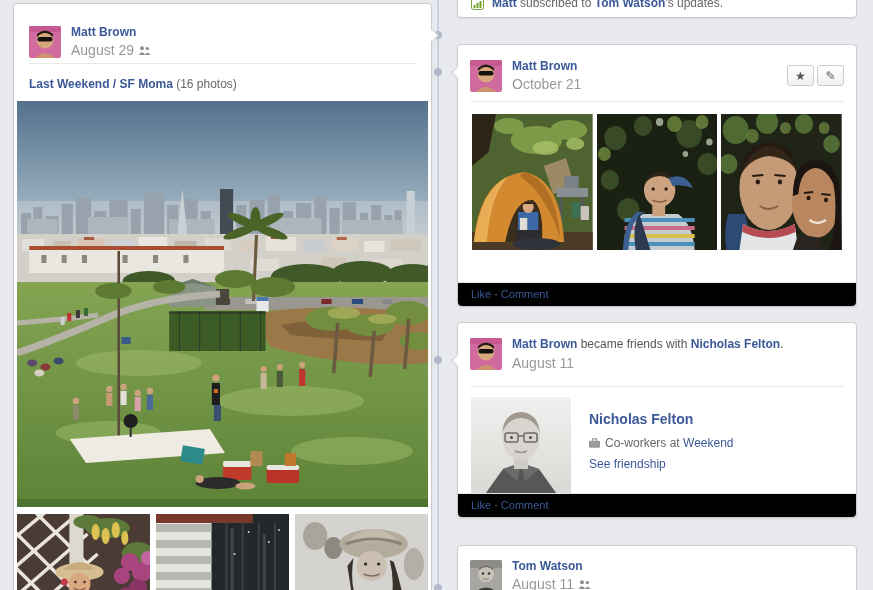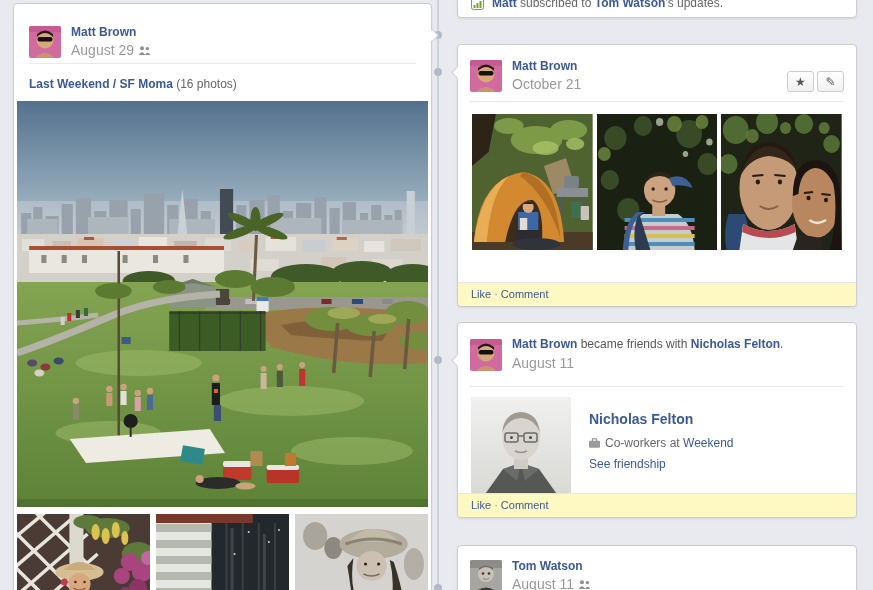--- a/index.html
+++ b/index.html
@@ -15,34 +15,34 @@
 
   .card {
     position:absolute; background:#fff;
     border:1px solid #ccc; border-radius:4px;
     box-shadow:0 1px 2px rgba(0,0,0,0.08);
   }
   .notch { position:absolute; width:9px; height:9px; background:#fff; transform:rotate(45deg); }
   .notch-right { right:-5.5px; border-top:1px solid #ccc; border-right:1px solid #ccc; }
   .notch-left  { left:-5.5px;  border-bottom:1px solid #ccc; border-left:1px solid #ccc; }
 
-  .hdr { display:flex; gap:10px; align-items:flex-end; }
+  .hdr { display:flex; gap:10px; align-items:center; }
   .avatar { width:32px; height:32px; border-radius:2px; overflow:hidden; flex:none; cursor:pointer; }
   .avatar svg { display:block; }
   .name { color:#3b5998; font-weight:bold; font-size:12px; cursor:pointer; }
   .dateline { display:flex; align-items:center; gap:4px; margin-top:3px; color:#999; font-size:14px; }
   .divider { border-top:1px solid #e9e9e9; }
   .blue-bold { color:#3b5998; font-weight:bold; cursor:pointer; }
   .blue-link { color:#3b5998; cursor:pointer; }
   .muted { color:#666; font-weight:normal; }
   .post-title { font-size:12px; }
 
   .footer-bar {
     position:absolute; left:0; right:0; bottom:0;
-    background:#fef9c3; border-top:1px solid #e4e5ea;
+    background:#000000; border-top:1px solid #e4e5ea;
     padding:5px 13px 6px; font-size:11px; color:#3b5998;
     border-radius:0 0 4px 4px;
   }
   .footer-bar .sep { color:#888; margin:0 3px; }
 
   
   #left-card { left:13px; top:3px; width:419px; height:680px; }
   #left-card .inner { padding:21px 15px 0; }
   #left-card .divider { margin-top:5px; }
   #left-card .album-line { margin:13px 0 8px; }

